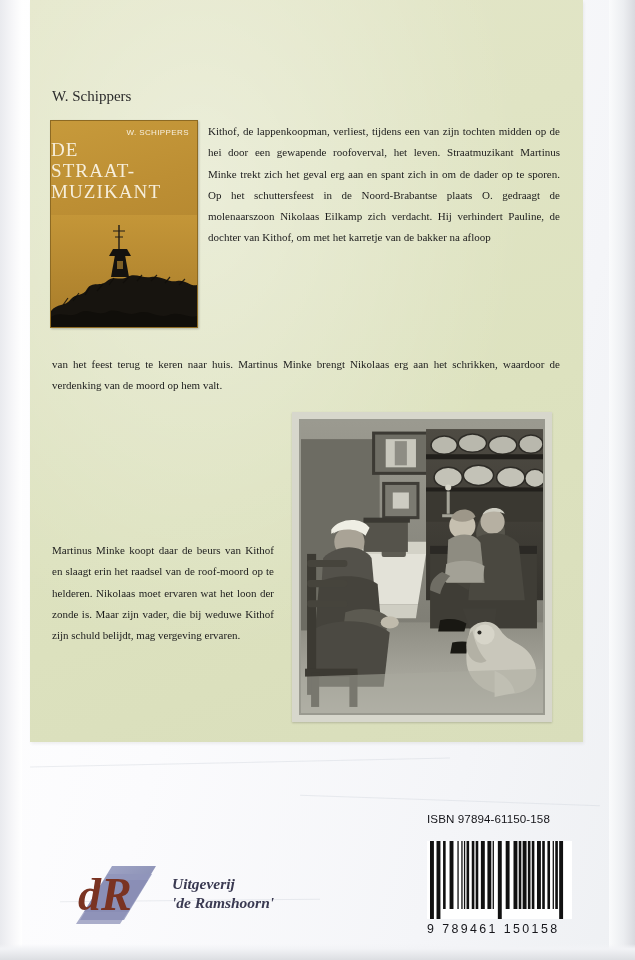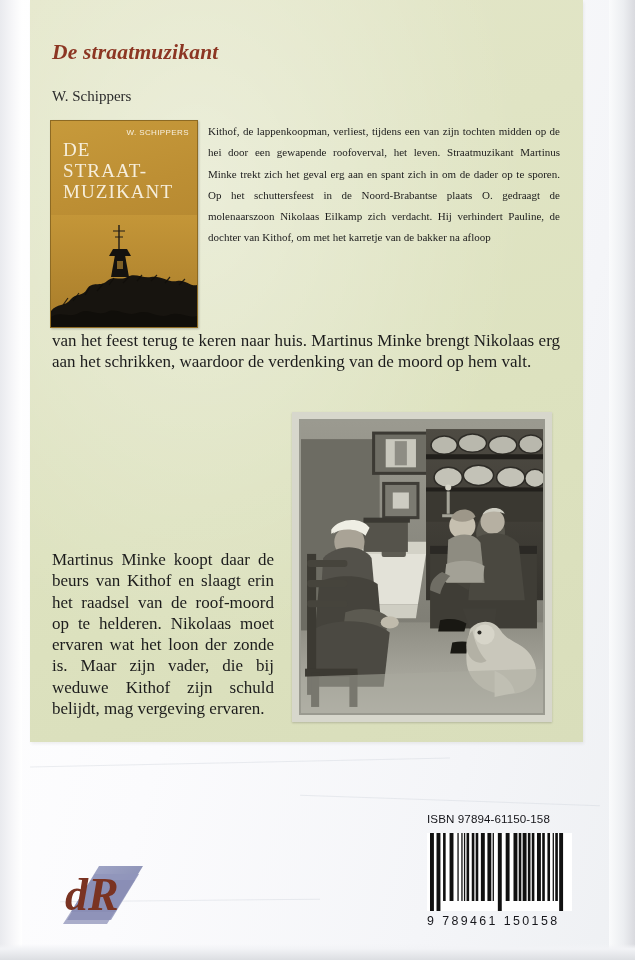--- a/index.html
+++ b/index.html
@@ -98,21 +98,21 @@
     position: absolute;
     right: 8px; top: 7px;
     font-family: "Liberation Sans", sans-serif;
     font-size: 8px;
     letter-spacing: .4px;
     color: #f7efdd;
     white-space: nowrap;
   }
   #thumb-title {
     position: absolute;
-    left: 12px; top: 18px;
+    left: 0; top: 18px;
     width: 132px;
     font-family: "Liberation Serif", serif;
     font-size: 19px;
     line-height: 21px;
     letter-spacing: 1.1px;
     color: #f6eedb;
   }
   #thumb-art {
     position: absolute;
     left: 0; bottom: 0;
@@ -127,37 +127,36 @@
     text-align: justify;
     text-justify: inter-word;
   }
   #para-right-top {
     left: 178px; top: 121px;
     width: 352px;
     font-size: 11px;
     line-height: 21.3px;
   }
   #para-full {
-    left: 22px; top: 330px;
+    left: 22px; top: 354px;
     width: 508px;
-    font-size: 17px;
+    font-size: 11px;
     line-height: 21.3px;
   }
   #para-left-a {
     left: 22px; top: 428px;
     width: 222px;
     font-size: 15.3px;
     line-height: 21.3px;
   }
   #para-left-b {
     left: 22px; top: 540px;
     width: 222px;
-    font-size: 17px;
+    font-size: 11px;
     line-height: 21.3px;
-    margin-top: 9px;
   }
 
   
   #illustration {
     position: absolute;
     left: 262px; top: 412px;
     width: 260px; height: 310px;
     background: #d7d7cc;
     padding: 7px;
     box-sizing: border-box;
@@ -168,21 +167,21 @@
     border: 2px solid #9a9a90;
     box-sizing: border-box;
     background: #b9b8ae;
     overflow: hidden;
   }
   #illustration-art { display: block; width: 100%; height: 100%; }
 
   
   #publisher {
     position: absolute;
-    left: 59px; top: 862px;
+    left: 72px; top: 862px;
     width: 230px; height: 70px;
   }
   #publisher-mark {
     position: absolute;
     left: 0; top: 0;
     width: 92px; height: 66px;
   }
   #publisher-name {
     position: absolute;
     left: 100px; top: 12px;
@@ -200,21 +199,21 @@
     position: absolute;
     left: 427px; top: 812px;
     width: 150px;
   }
   #isbn-text {
     font-family: "Liberation Sans", sans-serif;
     font-size: 11.6px;
     color: #15151a;
     letter-spacing: .1px;
     white-space: nowrap;
-    margin-bottom: 8px;
+    margin-bottom: 16px;
   }
   #barcode-bars {
     width: 145px;
     height: 78px;
     display: block;
   }
   #barcode-digits {
     font-family: "Liberation Sans", sans-serif;
     font-size: 12.4px;
     letter-spacing: 2.4px;
@@ -231,21 +230,20 @@
   <div id="scan-edge-right"></div>
   <div id="scan-edge-bottom"></div>
   <div class="scan-streak" style="left:30px; top:762px; width:420px; transform:rotate(-1.2deg);"></div>
   <div class="scan-streak" style="left:300px; top:800px; width:300px; transform:rotate(2deg);"></div>
   <div class="scan-streak" style="left:60px; top:900px; width:260px; transform:rotate(-.6deg);"></div>
 </div>
 
 <div id="cover-panel">
   <div id="cover-inner-tint"></div>
 
-  <div id="book-title">De straatmuzikant</div>
   <div id="book-author">W. Schippers</div>
 
   <div id="thumb">
     <div id="thumb-author">W. SCHIPPERS</div>
     <div id="thumb-title">DE<br>STRAAT-<br>MUZIKANT</div>
     <svg id="thumb-art" viewBox="0 0 146 112" preserveAspectRatio="none">
       <defs>
         <linearGradient id="thumbSky" x1="0" y1="0" x2="0" y2="1">
           <stop offset="0%" stop-color="#c49638"></stop>
           <stop offset="100%" stop-color="#a87c2a"></stop>
@@ -395,20 +393,24 @@
       <linearGradient id="diaG" x1="0" y1="0" x2="1" y2="1">
         <stop offset="0%" stop-color="#a6abcb"></stop>
         <stop offset="100%" stop-color="#7c82a9"></stop>
       </linearGradient>
     </defs>
     <polygon points="40,4 84,4 56,50 12,50" fill="url(#diaG)"></polygon>
     <polygon points="36,12 80,12 52,58 8,58" fill="#9095bb" opacity=".85"></polygon>
     <polygon points="32,18 76,18 48,62 4,62" fill="#878cb4" opacity=".7"></polygon>
     <text x="6" y="48" font-family="Liberation Serif, serif" font-style="italic" font-weight="700" font-size="46" fill="#7a3322">dR</text>
   </svg>
+  <div id="publisher-name">
+    <span>Uitgeverij</span><br>
+    <span>'de Ramshoorn'</span>
+  </div>
 </div>
 
 <div id="barcode-block">
   <div id="isbn-text">ISBN 97894-61150-158</div>
   <svg id="barcode-bars" viewBox="0 0 145 78" preserveAspectRatio="none">
     <rect x="0" y="0" width="145" height="78" fill="#ffffff"></rect>
     <g id="bars-group" fill="#111111">
         <rect x="3.00" y="0" width="3.91" height="78"></rect>
         <rect x="9.52" y="0" width="3.91" height="78"></rect>
         <rect x="16.05" y="0" width="2.61" height="68"></rect>

